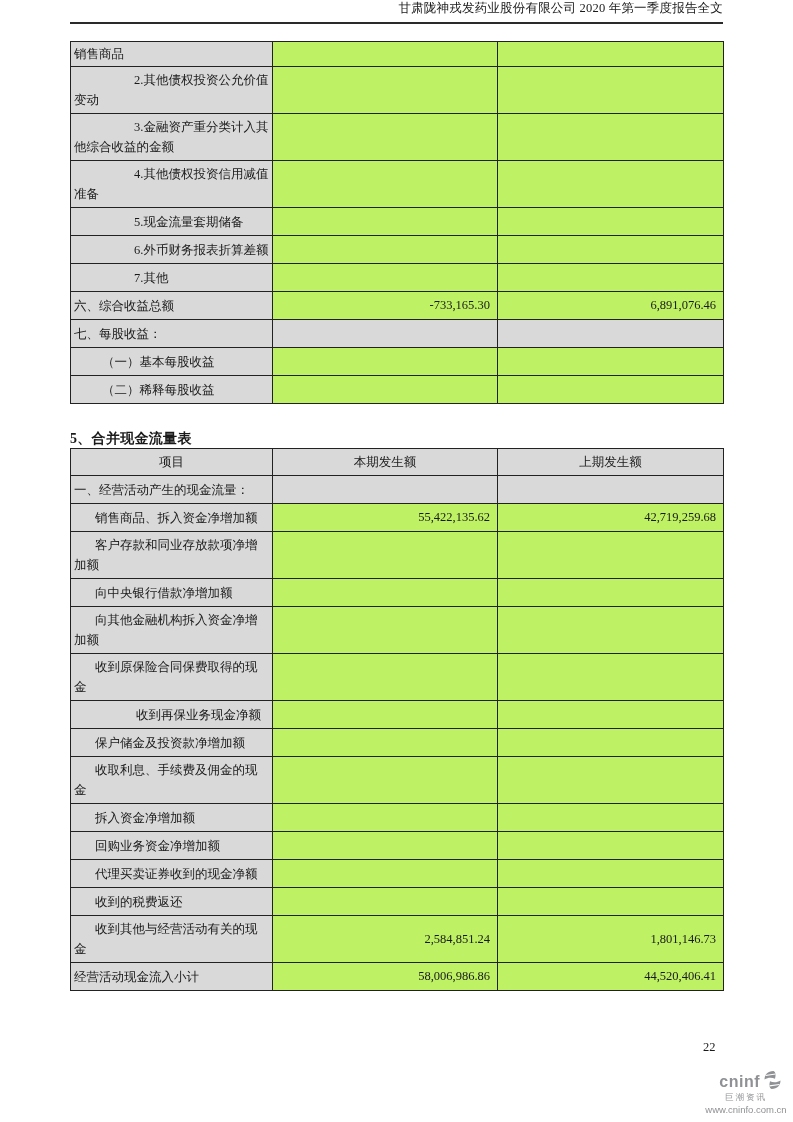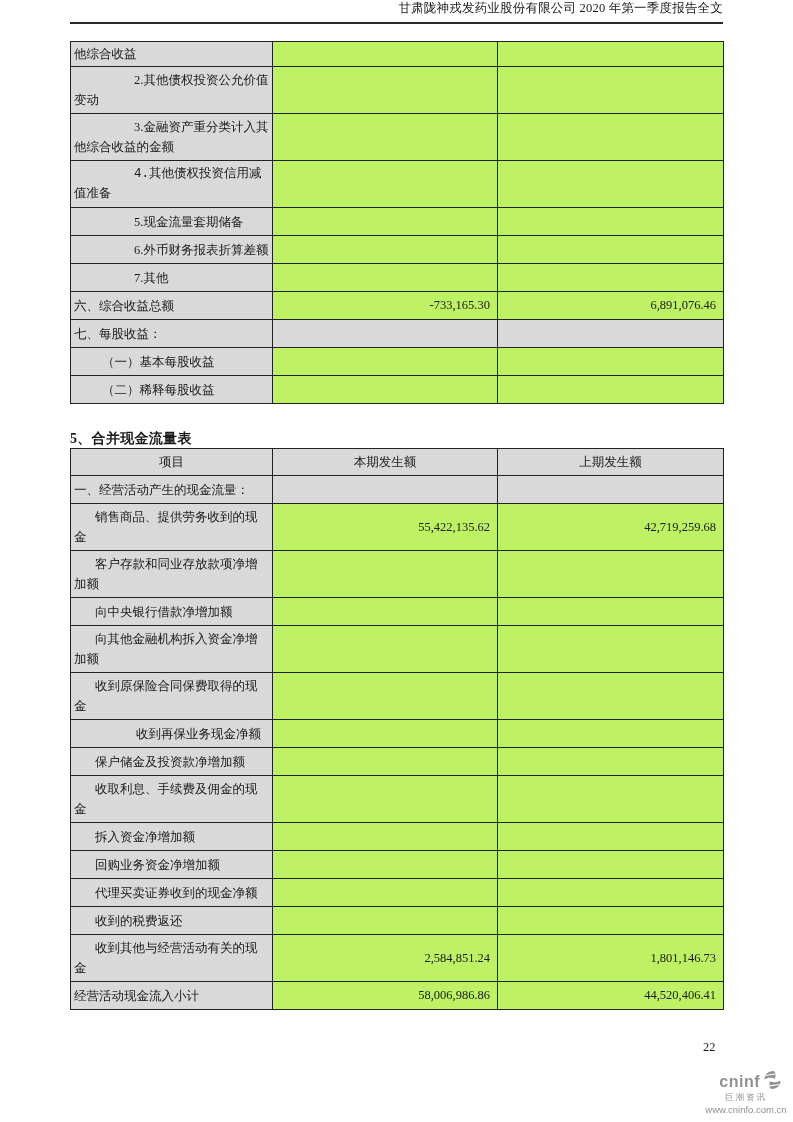--- a/index.html
+++ b/index.html
@@ -113,36 +113,36 @@
   <hr class="header-rule">
 
   <table class="fin-table" id="table1">
     <colgroup>
       <col style="width:202px">
       <col style="width:225px">
       <col style="width:226px">
     </colgroup>
     <tbody id="t1-body">
         <tr>
-          <td class="item" style="text-indent: 0px;">他综合收益</td>
+          <td class="item" style="text-indent: 0px;">销售商品</td>
           <td class="num"></td>
           <td class="num"></td>
         </tr>
         <tr>
           <td class="item" style="text-indent: 60px;">2.其他债权投资公允价值变动</td>
           <td class="num"></td>
           <td class="num"></td>
         </tr>
         <tr>
           <td class="item" style="text-indent: 60px;">3.金融资产重分类计入其他综合收益的金额</td>
           <td class="num"></td>
           <td class="num"></td>
         </tr>
         <tr>
-          <td class="item" style="text-indent: 60px; font-family: Liberation Mono, monospace;">4.其他债权投资信用减值准备</td>
+          <td class="item" style="text-indent: 60px;">4.其他债权投资信用减值准备</td>
           <td class="num"></td>
           <td class="num"></td>
         </tr>
         <tr>
           <td class="item" style="text-indent: 60px;">5.现金流量套期储备</td>
           <td class="num"></td>
           <td class="num"></td>
         </tr>
         <tr>
           <td class="item" style="text-indent: 60px;">6.外币财务报表折算差额</td>
@@ -193,21 +193,21 @@
         <th>上期发生额</th>
       </tr>
     </thead>
     <tbody id="t2-body">
         <tr class="gray-full">
           <td class="item" style="text-indent: 0px;">一、经营活动产生的现金流量：</td>
           <td class="num"></td>
           <td class="num"></td>
         </tr>
         <tr>
-          <td class="item" style="text-indent: 21px;">销售商品、提供劳务收到的现金</td>
+          <td class="item" style="text-indent: 21px;">销售商品、拆入资金净增加额</td>
           <td class="num">55,422,135.62</td>
           <td class="num">42,719,259.68</td>
         </tr>
         <tr>
           <td class="item" style="text-indent: 21px;">客户存款和同业存放款项净增加额</td>
           <td class="num"></td>
           <td class="num"></td>
         </tr>
         <tr>
           <td class="item" style="text-indent: 21px;">向中央银行借款净增加额</td>

